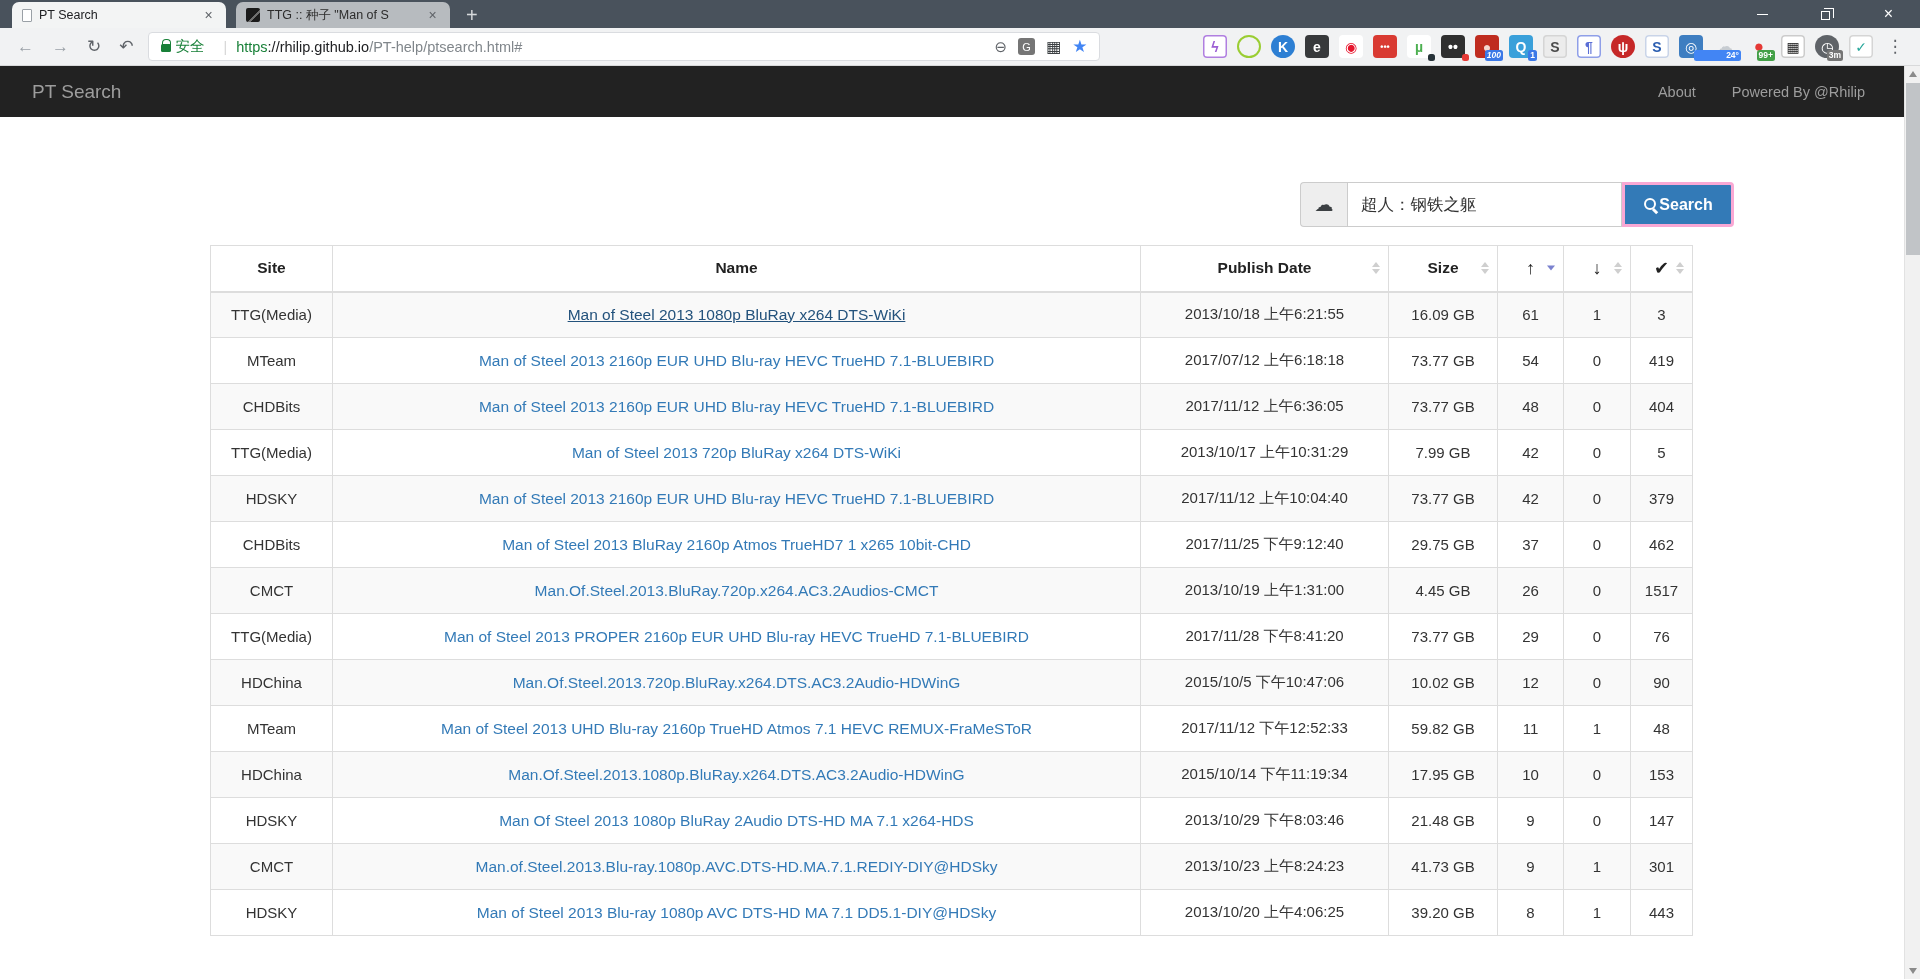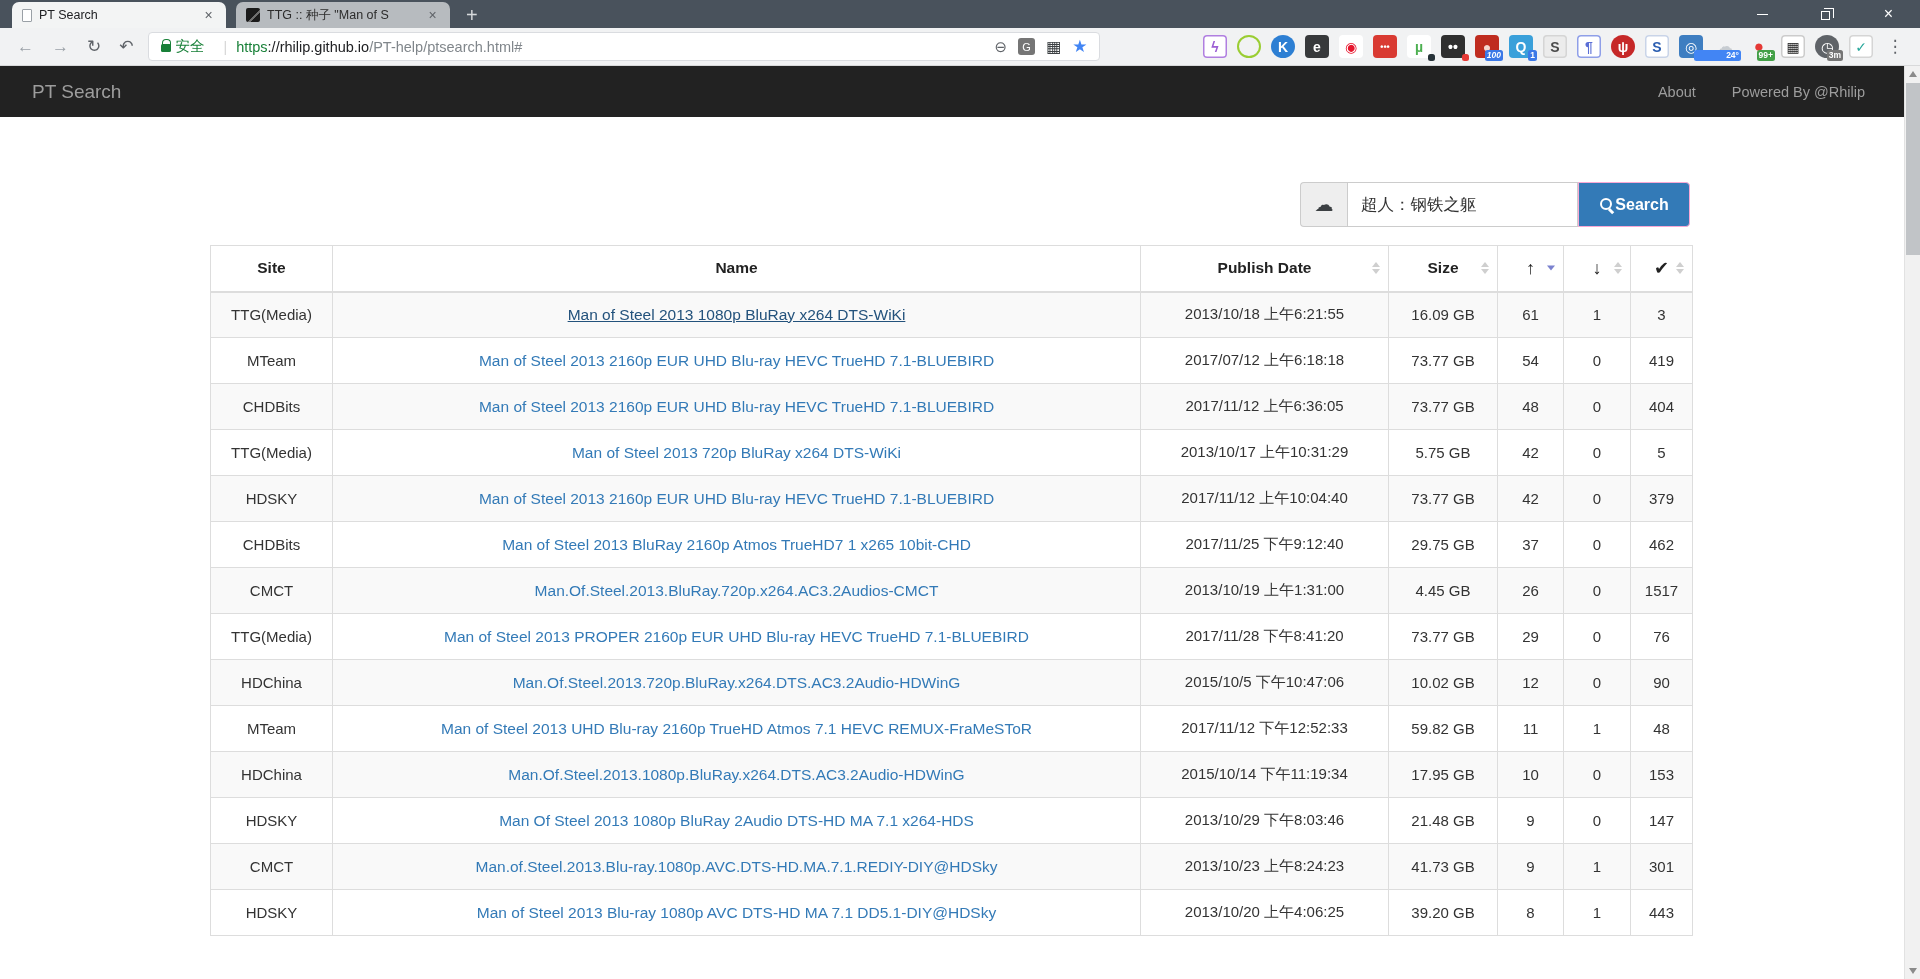--- a/index.html
+++ b/index.html
@@ -50,22 +50,22 @@
 
 .page{position:relative;height:913px}
 .pt-navbar{height:51px;background:#222;display:flex;align-items:center;padding:0 55px 0 32px}
 .brand{color:#9d9d9d;font-size:19px;text-decoration:none}
 .navlinks{margin-left:auto;display:flex;gap:36px}
 .navlinks a{color:#9d9d9d;font-size:14.5px;text-decoration:none}
 .content{position:relative;height:862px;background:#fff}
 
 .searchgroup{position:absolute;top:65px;left:1300px;display:flex;height:45px}
 .addon{width:47px;background:#eee;border:1px solid #ccc;border-right:none;border-radius:4px 0 0 4px;display:flex;align-items:center;justify-content:center;font-size:19px;color:#3c4043}
-.searchinput{width:231px;border:1px solid #ccc;padding:0 13px;font-size:16.5px;color:#333;outline:none;font-family:inherit;border-radius:0}
-.searchbtn{width:112px;background:#337ab7;border:1px solid #f9a8d4;border-radius:0 4px 4px 0;color:#fff;font-size:16px;font-weight:bold;display:flex;align-items:center;justify-content:center;cursor:pointer;font-family:inherit}
+.searchinput{width:275px;border:1px solid #ccc;padding:0 13px;font-size:16.5px;color:#333;outline:none;font-family:inherit;border-radius:0}
+.searchbtn{width:112px;background:#337ab7;border:3px solid #f9a8d4;border-radius:0 4px 4px 0;color:#fff;font-size:16px;font-weight:bold;display:flex;align-items:center;justify-content:center;cursor:pointer;font-family:inherit}
 .mag{position:relative;display:inline-block;width:16px;height:15px;flex:none}
 .mag::before{content:"";position:absolute;left:1px;top:1px;width:8px;height:8px;border:2.2px solid #fff;border-radius:50%}
 .mag::after{content:"";position:absolute;left:11px;top:11px;width:6px;height:2.6px;background:#fff;transform:rotate(45deg);transform-origin:0 0}
 
 .ptable{position:absolute;left:210px;top:128px;width:1482px;border-collapse:collapse;table-layout:fixed}
 .ptable th,.ptable td{border:1px solid #ddd;text-align:center;font-size:15px;color:#333;height:46px;padding:0 6px;overflow:hidden;white-space:nowrap}
 .ptable th{font-weight:bold;position:relative;font-size:15.5px;color:#222;background:#fff}
 .ptable thead th{border-bottom-width:2px}
 .ptable tbody tr:nth-child(odd) td{background:#f9f9f9}
 .ptable a{color:#337ab7;text-decoration:none;font-size:15.5px}
@@ -236,21 +236,21 @@
             <td>2017/11/12 上午6:36:05</td>
             <td>73.77 GB</td>
             <td>48</td>
             <td>0</td>
             <td>404</td>
           </tr>
           <tr>
             <td>TTG(Media)</td>
             <td><a>Man of Steel 2013 720p BluRay x264 DTS-WiKi</a></td>
             <td>2013/10/17 上午10:31:29</td>
-            <td>5.75 GB</td>
+            <td>7.99 GB</td>
             <td>42</td>
             <td>0</td>
             <td>5</td>
           </tr>
           <tr>
             <td>HDSKY</td>
             <td><a>Man of Steel 2013 2160p EUR UHD Blu-ray HEVC TrueHD 7.1-BLUEBIRD</a></td>
             <td>2017/11/12 上午10:04:40</td>
             <td>73.77 GB</td>
             <td>42</td>

